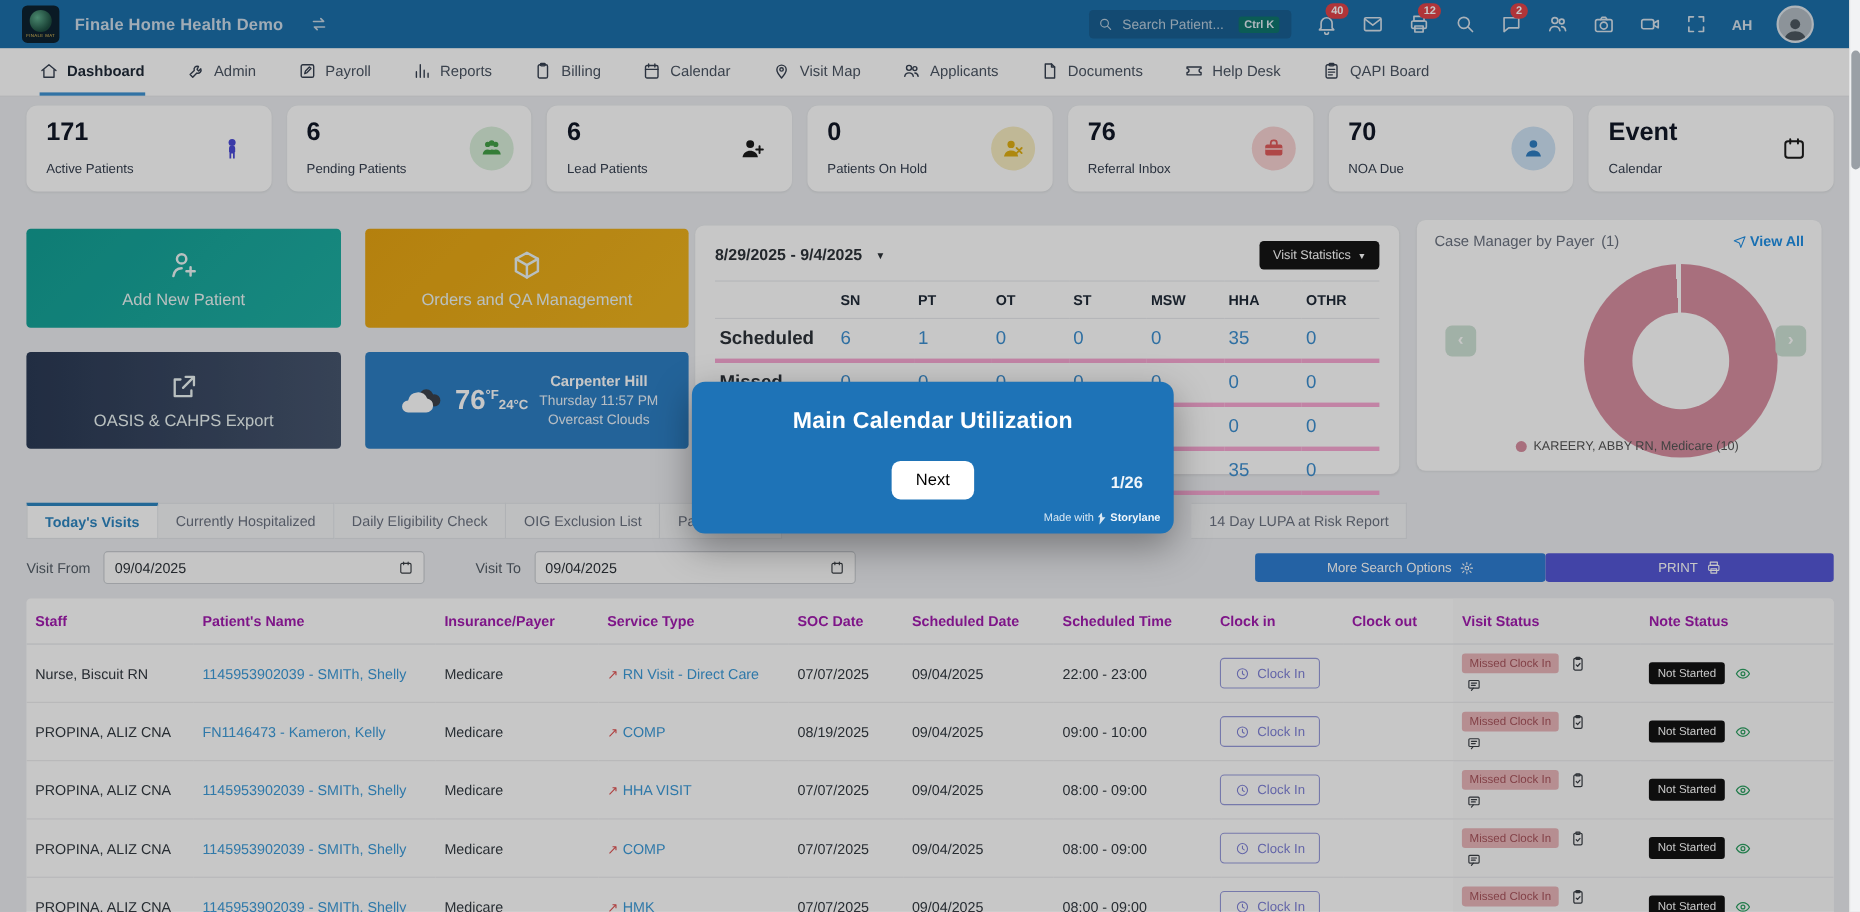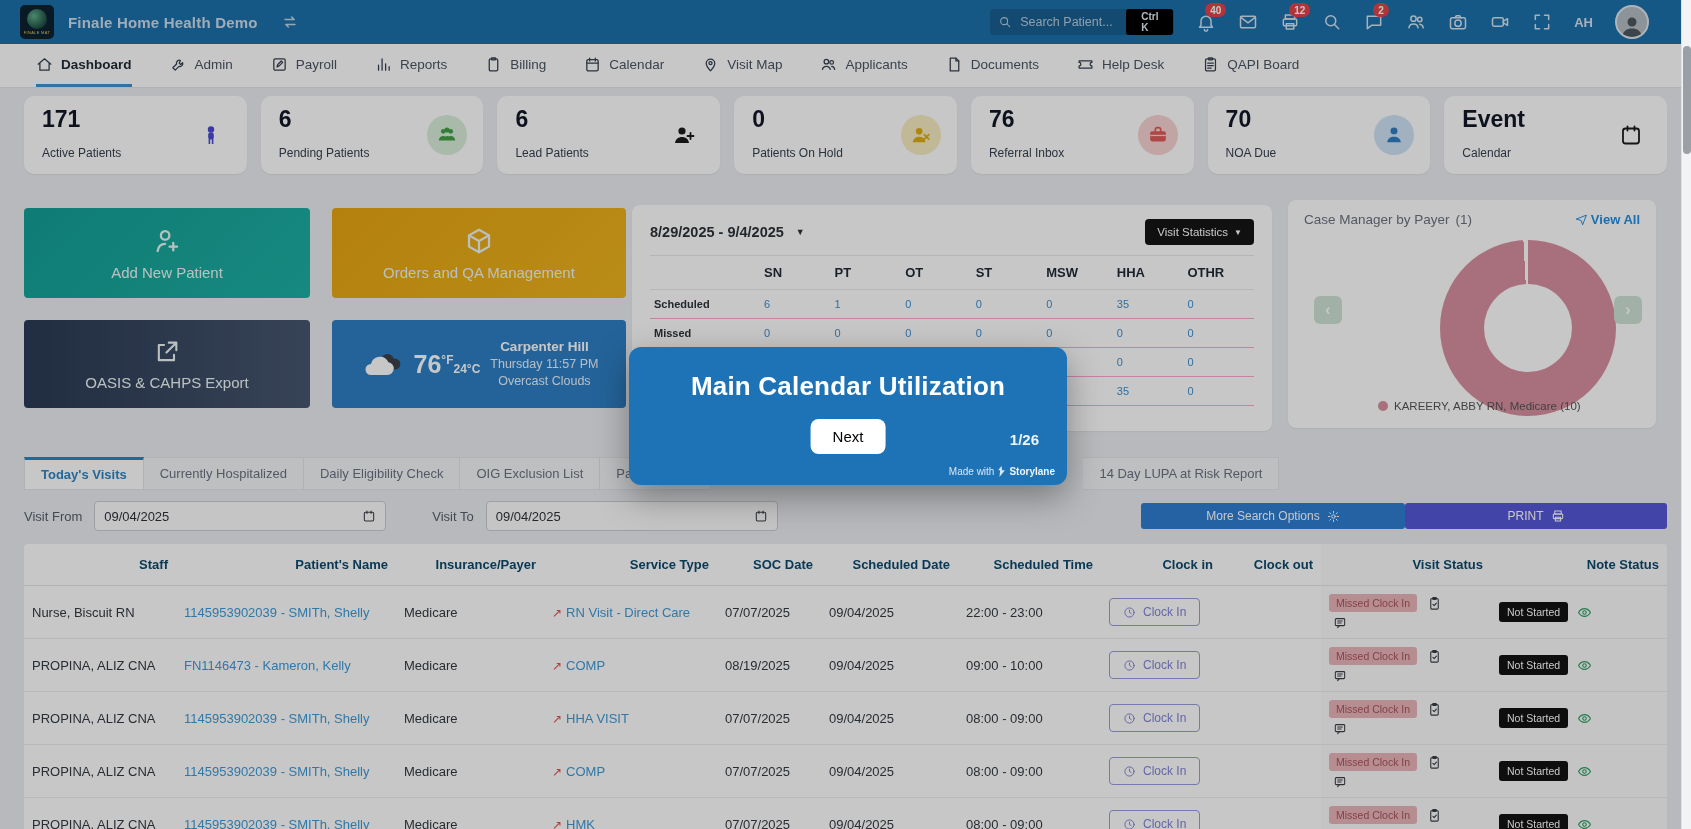--- a/index.html
+++ b/index.html
@@ -13,21 +13,21 @@
   .topbar{position:absolute;top:0;left:0;right:0;height:44px;background:#1c70ab;display:flex;align-items:center;padding:0 14px;box-sizing:border-box;}
   .logo-box{width:34px;height:34px;background:#0e2230;border-radius:5px;margin-left:6px;display:flex;flex-direction:column;align-items:center;justify-content:center;}
   .logo-circle{width:20px;height:20px;border-radius:50%;background:radial-gradient(circle at 35% 35%,#5fae8e,#1e4f41 70%);}
   .logo-txt{font-size:4px;color:#e4c05a;letter-spacing:.3px;margin-top:1px;}
   .app-title{color:#cfdde9;font-size:15px;font-weight:bold;margin-left:14px;letter-spacing:.2px;}
   .swap{color:#c6d6e3;margin-left:22px;}
   .tb-right{margin-left:auto;display:flex;align-items:center;gap:22px;padding-right:28px;}
   .searchbox{display:flex;align-items:center;background:#195f92;border-radius:4px;height:26px;padding:0 8px;width:168px;color:#b9cddd;}
   .searchbox input{background:transparent;border:none;outline:none;color:#d6e4ef;font-size:12.5px;width:104px;margin-left:6px;font-family:"Liberation Sans",sans-serif;}
   .searchbox input::placeholder{color:#b9cddd;}
-  .kbd{background:#000000;color:#e2ecf4;font-size:10px;border-radius:3px;padding:2px 15px;font-weight:bold;}
+  .kbd{background:#0f766e;color:#e2ecf4;font-size:10px;border-radius:3px;padding:2px 5px;font-weight:bold;}
   .tbi{position:relative;color:#d9e4ee;width:20px;height:20px;}
   .badge{position:absolute;top:-9px;left:9px;background:#e2444a;color:#fff;font-size:10px;font-weight:bold;border-radius:9px;padding:1.5px 5px;line-height:1.1;}
   .initials{color:#d6e2ec;font-size:13px;font-weight:bold;}
   .avatar{width:30px;height:30px;border-radius:50%;background:#b4bdc4;border:2px solid #dfe7ee;overflow:hidden;display:flex;align-items:flex-end;justify-content:center;}
 
   
   .navbar{position:absolute;top:44px;left:0;right:0;height:44px;background:#ffffff;display:flex;align-items:stretch;gap:38px;padding:0 36px;box-sizing:border-box;border-bottom:1px solid #e3e5e8;}
   .nav-item{display:flex;align-items:center;gap:8px;font-size:13.5px;color:#4b5563;cursor:pointer;border-bottom:3px solid transparent;box-sizing:border-box;}
   .nav-item .nico{color:#374151;}
   .nav-item.active{border-bottom-color:#3f93d2;color:#1f2937;font-weight:bold;}
@@ -57,21 +57,21 @@
   .w-loc{font-weight:bold;font-size:13.5px;color:#fff;}
 
   
   .vs-card{position:absolute;left:632px;top:205px;width:640px;height:226px;background:#fff;border-radius:8px;box-shadow:0 1px 2px rgba(0,0,0,.06);padding:14px 18px;box-sizing:border-box;}
   .vs-head{display:flex;align-items:center;}
   .vs-range{font-size:14.5px;font-weight:bold;color:#2d3339;cursor:pointer;}
   .vs-caret{font-size:9px;color:#2d3339;margin-left:12px;}
   .vs-btn{margin-left:auto;background:#151515;color:#fff;font-size:11.5px;border:none;border-radius:4px;height:26px;padding:0 12px;cursor:pointer;display:flex;align-items:center;gap:6px;font-family:"Liberation Sans",sans-serif;}
   .vs-table{width:100%;border-collapse:collapse;margin-top:10px;table-layout:fixed;}
   .vs-table th{font-size:13px;color:#1f2937;text-align:left;padding:9px 4px;border-bottom:1px solid #e8eaed;border-top:1px solid #e8eaed;}
-  .vs-table td{font-size:11px;padding:8px 4px;border-bottom:1px solid #f9a8d4;}
+  .vs-table td{font-size:17px;padding:8px 4px;border-bottom:4px solid #f9a8d4;}
   .vs-label{font-weight:bold;color:#2d3339;}
   .vs-val{color:#3d8fd0;cursor:pointer;}
 
   
   .cm-card{position:absolute;left:1288px;top:200px;width:368px;height:228px;background:#fff;border-radius:8px;box-shadow:0 1px 2px rgba(0,0,0,.06);padding:12px 16px;box-sizing:border-box;}
   .cm-head{display:flex;align-items:center;}
   .cm-title{font-size:13.5px;color:#6b7280;}
   .cm-count{font-size:13.5px;color:#6b7280;margin-left:6px;}
   .cm-viewall{margin-left:auto;color:#1f8fe5;font-size:13px;font-weight:bold;cursor:pointer;display:flex;align-items:center;gap:3px;}
   .donut{position:absolute;left:152px;top:40px;width:176px;height:176px;border-radius:50%;
@@ -97,40 +97,40 @@
   .date-box .cal{margin-left:auto;color:#3a3f45;}
   .f-gap{width:46px;}
   .f-btn{height:26px;border:none;border-radius:3px;color:#fff;font-size:12px;display:flex;align-items:center;justify-content:center;gap:7px;cursor:pointer;font-family:"Liberation Sans",sans-serif;}
   .btn-more{background:#2f7ed3;width:264px;margin-left:auto;}
   .btn-print{background:#5558d6;width:262px;}
   .btn-evv{background:#22a95c;width:262px;margin-left:28px;}
 
   
   .table-wrap{position:absolute;left:24px;top:544px;width:1643px;bottom:-18px;background:#fff;overflow:hidden;border-radius:4px 4px 0 0;}
   table.main{width:1643px;border-collapse:collapse;table-layout:fixed;}
-  table.main th{font-size:13px;color:#0c4a6e;text-align:right;padding:13px 8px;border-bottom:1px solid #e4e6ea;}
+  table.main th{font-size:13px;color:#a21caf;text-align:left;padding:13px 8px;border-bottom:1px solid #e4e6ea;}
   table.main td{font-size:13px;color:#333a41;padding:8px 8px;border-bottom:1px solid #ececee;vertical-align:middle;height:32px;}
   th.first,td.first{padding-left:20px;}
   .plink,.slink{color:#3d9bd9;text-decoration:none;cursor:pointer;}
   .svc-arrow{color:#e05252;margin-right:4px;font-size:12px;}
   .clockin{display:inline-flex;align-items:center;gap:7px;border:1px solid #989bdc;color:#8183d8;background:transparent;border-radius:4px;font-size:12px;padding:6px 13px;cursor:pointer;font-family:"Liberation Sans",sans-serif;}
   .col-light{background:#fbfbfc;}
   .missed-badge{background:#eab6ba;color:#a8545c;font-size:10.5px;border-radius:3px;padding:3px 7px;white-space:nowrap;}
   .vs-top{display:flex;align-items:center;gap:10px;}
   .ic-dark{color:#3a3f45;cursor:pointer;}
   .vstat-wrap{display:flex;flex-direction:column;gap:4px;}
   .vstat-wrap .ic-dark.cmt{margin-left:4px;}
   .ns-badge{background:#121212;color:#fff;font-size:10.5px;border-radius:3px;padding:4px 8px;}
   .eye{color:#2ea062;margin-left:8px;cursor:pointer;vertical-align:middle;display:inline-flex;}
   .nstat-wrap{display:flex;align-items:center;}
 
   
   .dim{position:absolute;inset:0;background:rgba(0,0,0,0.22);z-index:40;}
   .modal{position:absolute;left:629px;top:347px;width:438px;height:138px;background:#1e73b7;border-radius:12px;z-index:50;box-shadow:0 12px 34px rgba(0,0,0,.35);color:#fff;}
-  .modal-title{text-align:center;margin-top:24px;font-size:26px;font-weight:800;letter-spacing:.2px;}
+  .modal-title{text-align:center;margin-top:24px;font-size:21px;font-weight:800;letter-spacing:.2px;}
   .modal-next{position:absolute;left:50%;transform:translateX(-50%);top:72px;background:#fff;color:#000000;font-size:15px;border:none;border-radius:8px;padding:9px 22px;cursor:pointer;font-family:"Liberation Sans",sans-serif;}
   .modal-step{position:absolute;right:28px;top:84px;font-size:15px;font-weight:600;color:#f0f6fb;}
   .modal-made{position:absolute;right:12px;bottom:8px;font-size:10px;color:#d8e7f3;display:flex;align-items:center;gap:3px;}
   .modal-made b{color:#eef5fb;}
 
   
   .scrollbar{position:absolute;right:0;top:0;bottom:0;width:10px;background:#f2f3f4;z-index:60;border-left:1px solid #e0e0e0;box-sizing:border-box;}
   .thumb{position:absolute;left:1px;top:46px;width:8px;height:108px;background:#9aa0a6;border-radius:4px;}
 </style>
 </head>

